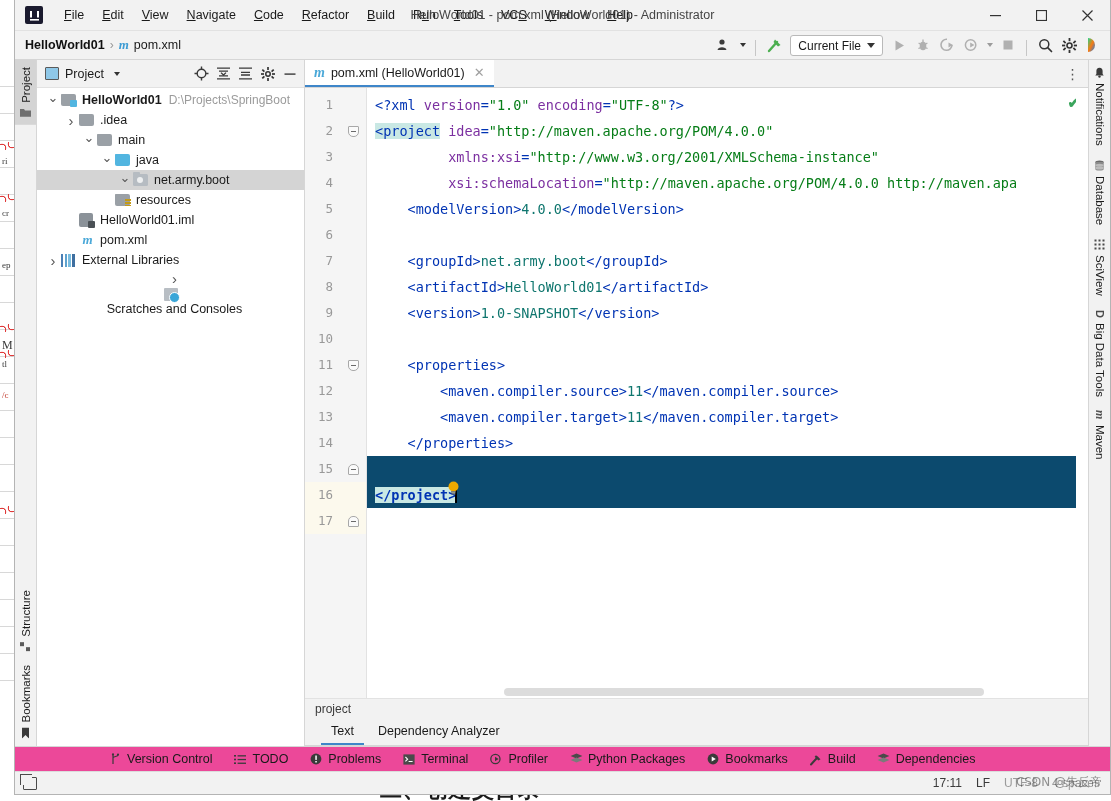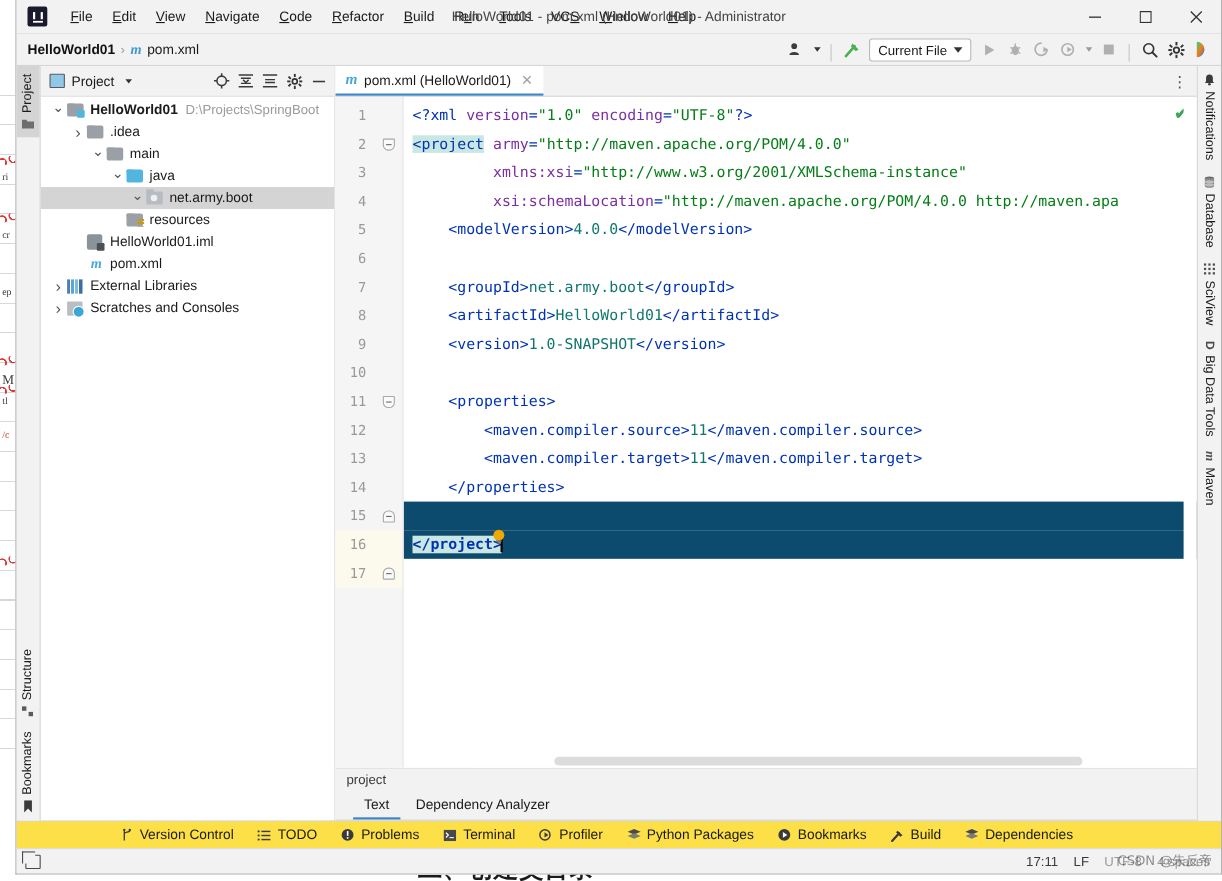--- a/index.html
+++ b/index.html
@@ -338,21 +338,21 @@
     border-bottom: 1px solid #d6d6d6;
   }
   .bt-tab {
     display: flex; align-items: center; padding: 0 10px; font-size: 12.5px;
     color: #1a1a1a; cursor: default; border-bottom: 2px solid transparent;
   }
   .bt-tab.active { border-bottom-color: #3e86c9; }
 
   
   #tool-strip {
-    height: 25px; min-height: 25px; background: #fde047;
+    height: 25px; min-height: 25px; background: #ec4899;
     display: flex; align-items: center; padding-left: 84px; gap: 3px;
     border-top: 1px solid #d6d6d6;
   }
   .ts-btn {
     display: flex; align-items: center; gap: 5px; padding: 2px 9px;
     font-size: 12.5px; color: #1a1a1a; cursor: default; border-radius: 3px;
   }
   .ts-ico { width: 14px; height: 14px; display: flex; align-items: center; justify-content: center; }
 
   
@@ -697,21 +697,21 @@
         </div>
 
         <div class="tree-row" style="padding-left:8px;">
           <span class="twisty tw-r"></span>
           <span class="ticon">
               <span class="ic-extlib" style="position:absolute;"></span>
             </span>
           <span class="tlabel">External Libraries</span>
         </div>
 
-        <div class="tree-row" style="padding-left:8px;">
+        <div class="tree-row" style="padding-left:8px;flex-direction:column;">
           <span class="twisty tw-r"></span>
           <span class="ticon">
               <span class="ic-scratch" style="position:absolute;"></span>
             </span>
           <span class="tlabel">Scratches and Consoles</span>
         </div>
       </div>
     </div>
 
     <div id="editor-col">
@@ -744,21 +744,21 @@
           <div class="ln">14</div>
           <div class="ln"><span>15</span><span class="fold close"></span></div>
           <div class="ln hl">16</div>
           <div class="ln hl"><span>17</span><span class="fold close"></span></div>
           <div id="gutter-edge"></div>
         </div>
 
         <div id="code-scroll">
           <div class="code-line"><span class="pi">&lt;?xml </span><span class="at">version</span><span class="tg">=</span><span class="st">"1.0"</span><span class="tx"> </span><span class="at">encoding</span><span class="tg">=</span><span class="st">"UTF-8"</span><span class="pi">?&gt;</span></div>
 
-          <div class="code-line"><span class="tg hlsel">&lt;project</span><span class="tx"> </span><span class="at">army</span><span class="tg">=</span><span class="st">"http://maven.apache.org/POM/4.0.0"</span></div>
+          <div class="code-line"><span class="tg hlsel">&lt;project</span><span class="tx"> </span><span class="at">idea</span><span class="tg">=</span><span class="st">"http://maven.apache.org/POM/4.0.0"</span></div>
 
           <div class="code-line"><span class="tx">         </span><span class="at">xmlns:xsi</span><span class="tg">=</span><span class="st">"http://www.w3.org/2001/XMLSchema-instance"</span></div>
 
           <div class="code-line"><span class="tx">         </span><span class="at">xsi:schemaLocation</span><span class="tg">=</span><span class="st">"http://maven.apache.org/POM/4.0.0 http://maven.apa</span></div>
 
           <div class="code-line"><span class="tx">    </span><span class="tg">&lt;modelVersion&gt;</span><span class="tx">4.0.0</span><span class="tg">&lt;/modelVersion&gt;</span></div>
 
           <div class="code-line">&nbsp;</div>
 
           <div class="code-line"><span class="tx">    </span><span class="tg">&lt;groupId&gt;</span><span class="tx">net.army.boot</span><span class="tg">&lt;/groupId&gt;</span></div>

